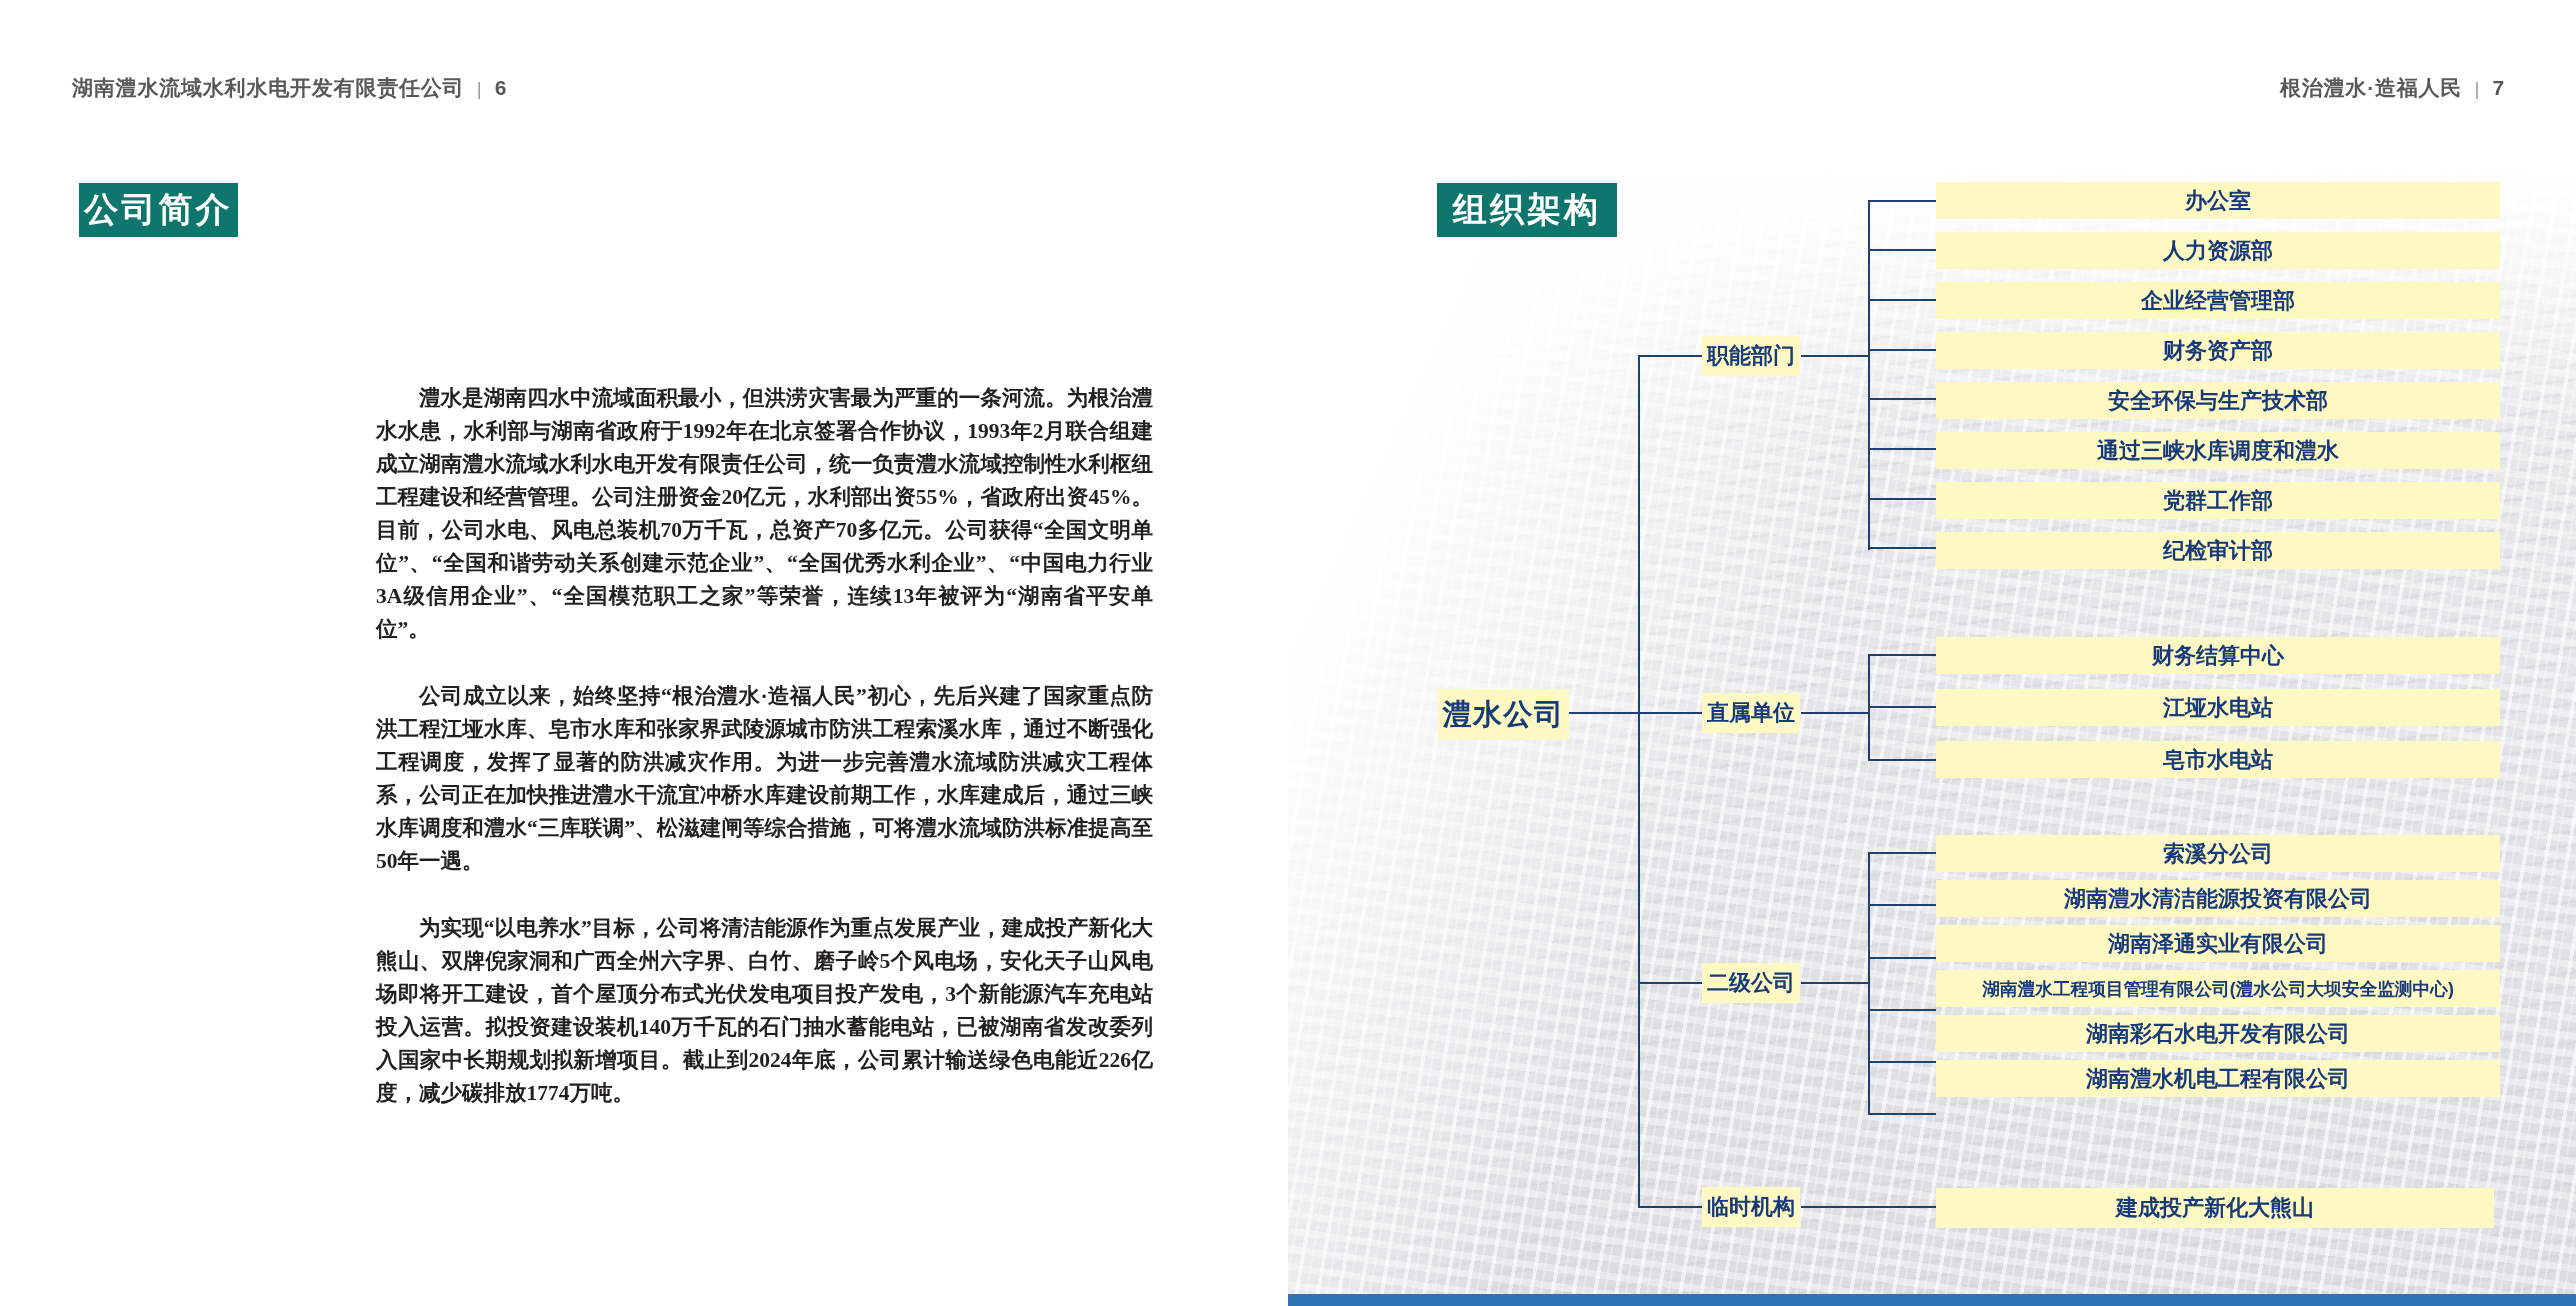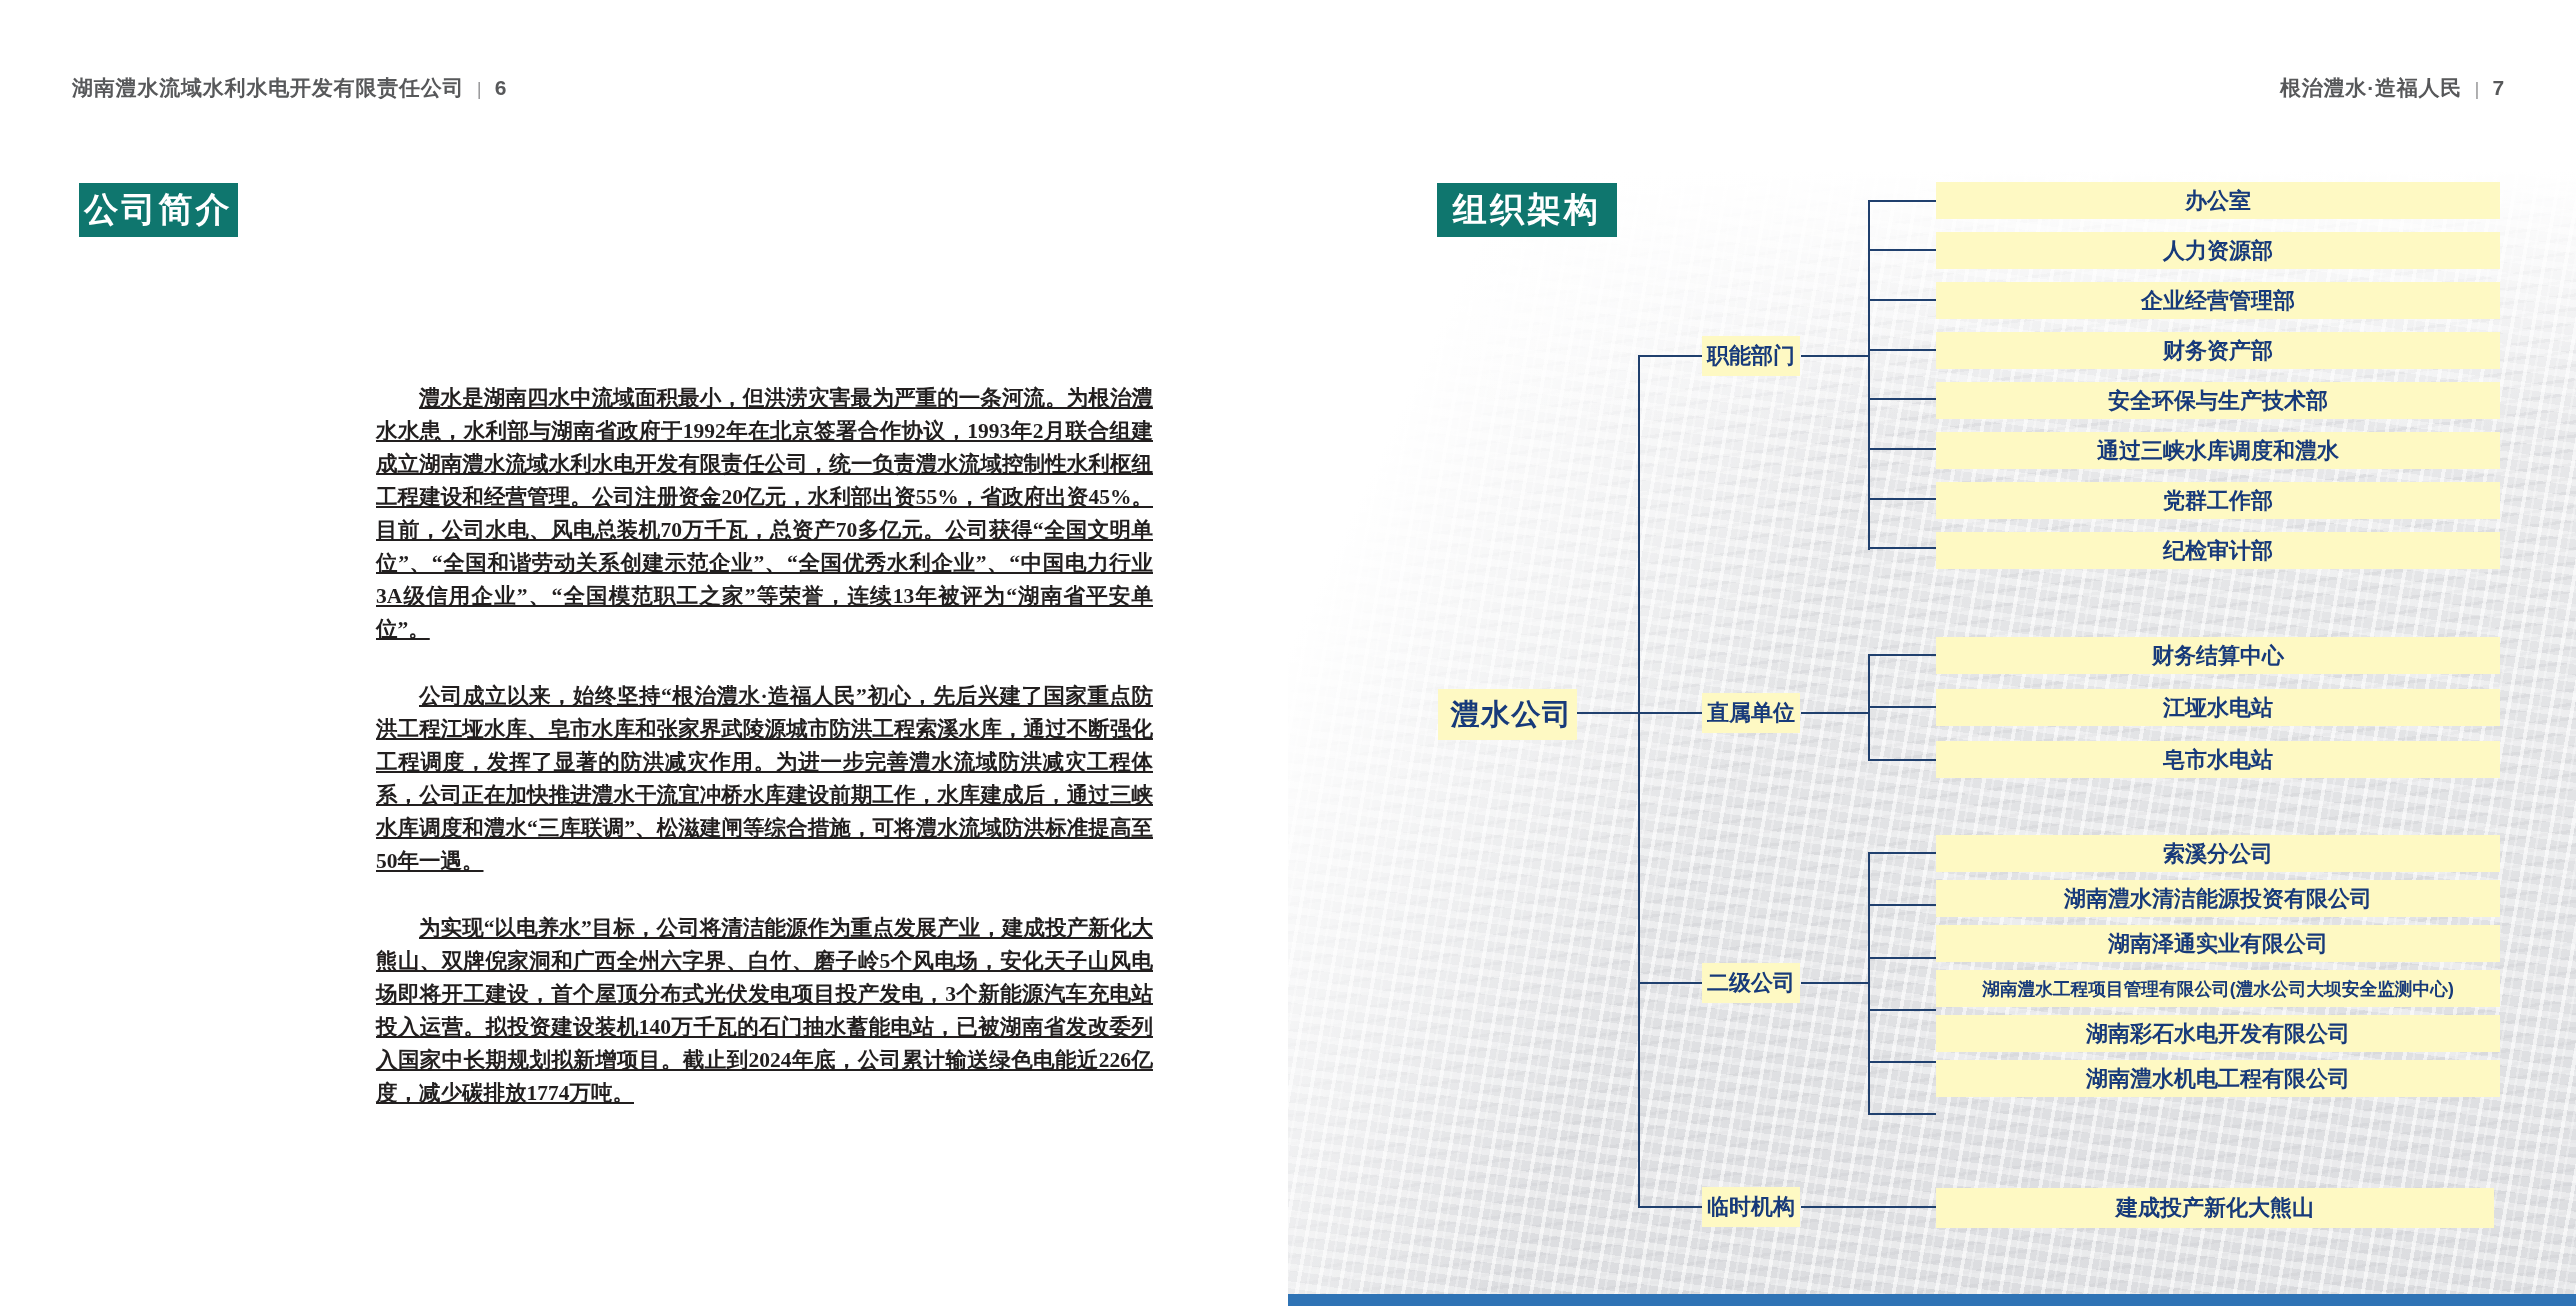--- a/index.html
+++ b/index.html
@@ -33,37 +33,37 @@
   }
   .badge-left{left:79px; width:159px;}
   .badge-right{left:1437px; width:180px;}
   
   .body-text{
     position:absolute; left:376px; top:382px; width:777px;
     font-family:"Liberation Serif","DejaVu Serif",serif;
     font-size:21.5px; line-height:33px; font-weight:600; color:#221f1f;
     text-align:justify;
   }
-  .body-text p{margin:0; text-indent:2em;text-decoration:underline;}
+  .body-text p{margin:0; text-indent:2em;}
   .body-text p + p{margin-top:34px;}
   
   .obox,.node,.root{
     position:absolute; background:#fef9c3; color:#173a7a; font-weight:700;
     display:flex; align-items:center; justify-content:center; text-align:center;
     white-space:nowrap;
   }
   .grp{position:absolute; left:1936px; width:564px; display:flex; flex-direction:column;}
   .grp .obox{position:relative; width:564px; height:37px; font-size:22px; flex:0 0 37px;}
   .grp1{top:182px; gap:13px;}
   .grp2{top:637px; gap:15px;}
   .grp3{top:835px; gap:8px;}
   .obox.long{font-size:17.7px;}
   .obox.single{left:1936px; top:1188px; width:558px; height:40px; font-size:22px;}
   .node{left:1702px; width:98px; height:40px; font-size:22px;}
-  .root{left:1438px; top:689px; width:131px; height:51px; font-size:29px; letter-spacing:1.5px;padding-left:8px;}
+  .root{left:1438px; top:689px; width:131px; height:51px; font-size:29px; letter-spacing:1.5px;}
   .h{position:absolute; height:2.3px; background:#20406e;}
   .v{position:absolute; width:2.3px;  background:#20406e;}
 </style>
 </head>
 <body>
 
 <div id="spread">
 
   <div class="photo"></div>
   <div class="bottom-strip"></div>

